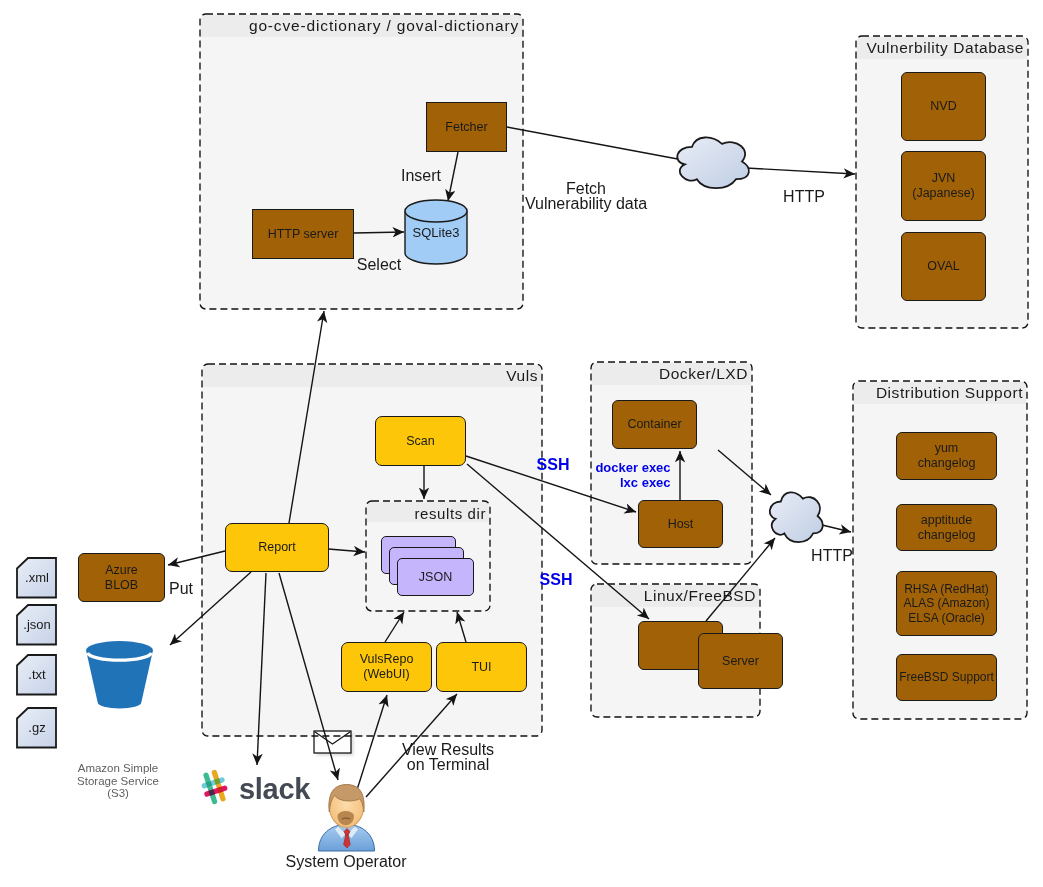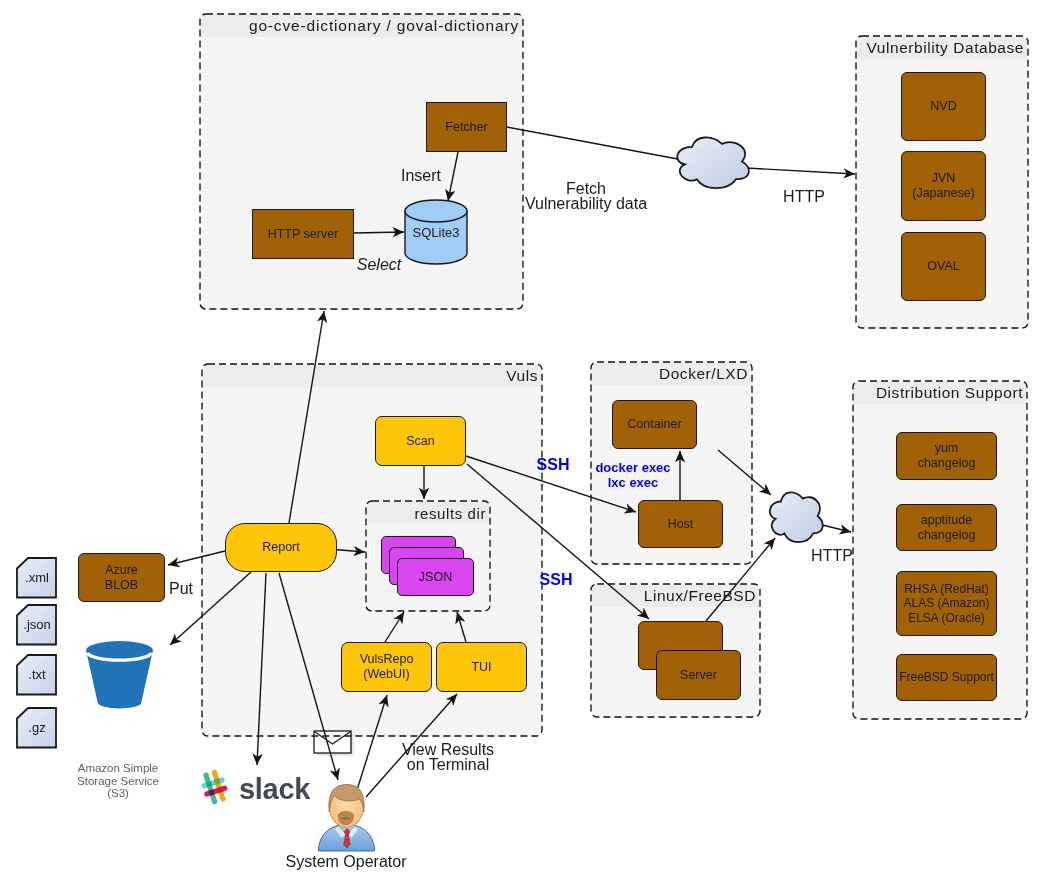--- a/index.html
+++ b/index.html
@@ -7,23 +7,23 @@
        font-family:"Liberation Sans",sans-serif;color:#1a1a1a;-webkit-font-smoothing:antialiased;}
   .grp{position:absolute;background:#f5f5f5;border-radius:6px;box-sizing:border-box;z-index:1;}
   .grp .ttl{position:absolute;left:1px;right:1px;top:1px;height:22px;background:#ececec;
             font-size:15.5px;letter-spacing:.55px;text-align:right;padding-right:3px;line-height:22px;
             border-radius:5px 5px 0 0;white-space:nowrap;}
   .node{position:absolute;display:flex;align-items:center;justify-content:center;text-align:center;
         box-sizing:border-box;font-size:12.5px;line-height:15px;z-index:3;white-space:pre-line;}
   .gray{background:#a16207;border:1.2px solid #1a1a1a;}
   .rnd{border-radius:6px;}
   .yellow{background:#fdc609;border:1.2px solid #1a1a1a;border-radius:7px;}
-  .blue{background:#d946ef;border:1.3px solid #1a1a1a;border-radius:5px;}
+  .blue{background:#c4b5fd;border:1.3px solid #1a1a1a;border-radius:5px;}
   .lbl{position:absolute;font-size:16px;line-height:15px;text-align:center;z-index:4;white-space:pre;transform:translateX(-50%);}
-  .blue-lbl{color:#0000e8;font-weight:bold;}
+  .blue-lbl{color:#0000e8;font-weight:bold;text-align:right;}
   svg.ov{position:absolute;left:0;top:0;z-index:2;}
 </style>
 </head>
 <body>
 
 <div class="grp" style="left:200px;top:14px;width:323px;height:295px;">
     <div class="ttl" style="letter-spacing:.85px;">go-cve-dictionary / goval-dictionary</div>
   </div>
 <div class="grp" style="left:856px;top:36px;width:172px;height:292px;">
     <div class="ttl">Vulnerbility Database</div>
@@ -46,42 +46,42 @@
 
 <div class="node gray" style="left:426px;top:102px;width:81px;height:50px;">Fetcher</div>
 <div class="node gray" style="left:252px;top:209px;width:102px;height:50px;">HTTP server</div>
 <div class="node gray rnd" style="left:901px;top:72px;width:85px;height:69px;">NVD</div>
 <div class="node gray rnd" style="left:901px;top:151px;width:85px;height:70px;">JVN
 (Japanese)</div>
 <div class="node gray rnd" style="left:901px;top:232px;width:85px;height:69px;">OVAL</div>
 <div class="node gray rnd" style="left:612px;top:400px;width:85px;height:49px;">Container</div>
 <div class="node gray rnd" style="left:638px;top:500px;width:85px;height:48px;">Host</div>
 <div class="node gray rnd" style="left:638px;top:621px;width:85px;height:49px;"></div>
-<div class="node gray rnd" style="left:656px;top:633px;width:85px;height:50px;margin-top:17px;">Server</div>
+<div class="node gray rnd" style="left:698px;top:633px;width:85px;height:56px;">Server</div>
 <div class="node gray rnd" style="left:896px;top:432px;width:101px;height:48px;">yum
 changelog</div>
 <div class="node gray rnd" style="left:896px;top:504px;width:101px;height:47px;">apptitude
 changelog</div>
 <div class="node gray rnd" style="left:896px;top:571px;width:101px;height:65px;font-size:12px;line-height:14.5px;">RHSA (RedHat)
 ALAS (Amazon)
 ELSA (Oracle)</div>
 <div class="node gray rnd" style="left:896px;top:654px;width:101px;height:47px;font-size:12px;">FreeBSD Support</div>
 <div class="node gray" style="left:78px;top:553px;width:87px;height:49px;border-radius:6px;">Azure
 BLOB</div>
 <div class="node yellow" style="left:375px;top:416px;width:91px;height:50px;">Scan</div>
-<div class="node yellow" style="left:225px;top:523px;width:112px;height:49px;border-radius:20px;">Report</div>
+<div class="node yellow" style="left:225px;top:523px;width:104px;height:49px;">Report</div>
 <div class="node yellow" style="left:341px;top:642px;width:91px;height:50px;">VulsRepo
 (WebUI)</div>
 <div class="node yellow" style="left:436px;top:642px;width:91px;height:50px;">TUI</div>
 <div class="node blue" style="left:381px;top:536px;width:75px;height:38px;"></div>
 <div class="node blue" style="left:389px;top:547px;width:75px;height:38px;"></div>
 <div class="node blue" style="left:397px;top:558px;width:77px;height:38px;">JSON</div>
 
 <div class="lbl" style="left:421px;top:168px;">Insert</div>
-<div class="lbl" style="left:379px;top:257px;font-style:italic;">Select</div>
+<div class="lbl" style="left:379px;top:257px;">Select</div>
 <div class="lbl" style="left:586px;top:181px;">Fetch
 Vulnerability data</div>
 <div class="lbl" style="left:804px;top:189px;">HTTP</div>
 <div class="lbl blue-lbl" style="left:553px;top:457px;">SSH</div>
 <div class="lbl blue-lbl" style="left:556px;top:572px;">SSH</div>
 <div class="lbl blue-lbl" style="left:633px;top:460px;font-size:13px;">docker exec
 lxc exec</div>
 <div class="lbl" style="left:832px;top:548px;">HTTP</div>
 <div class="lbl" style="left:181px;top:581px;">Put</div>
 <div class="lbl" style="left:448px;top:742px;">View Results

